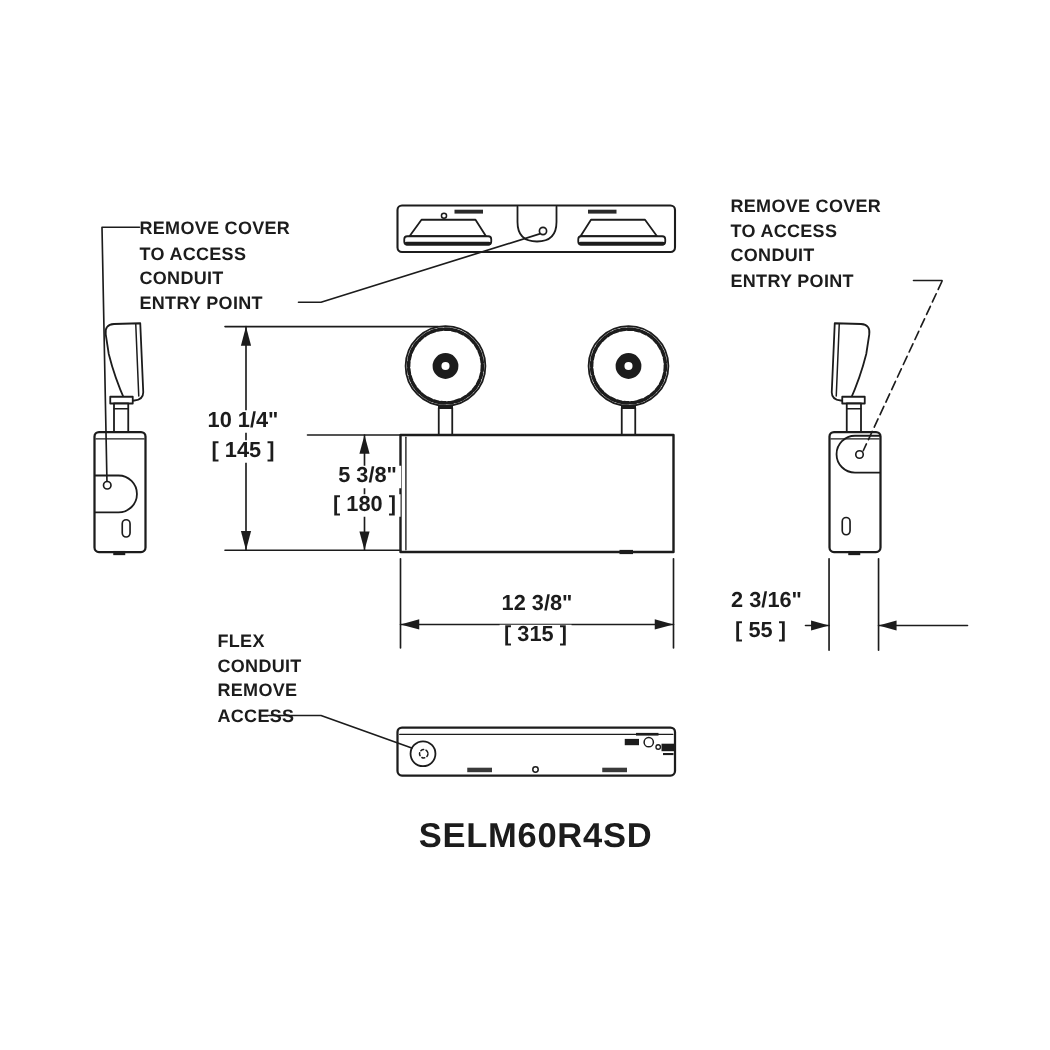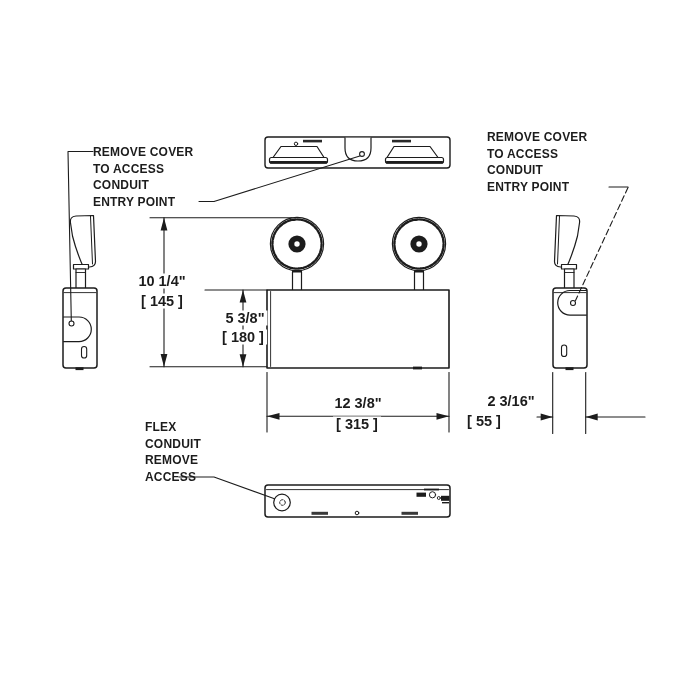--- a/index.html
+++ b/index.html
@@ -196,16 +196,17 @@
   <div class="dim" style="left:162px;top:281px;">10 1/4"</div>
   <div class="dim" style="left:162px;top:301px;">[ 145 ]</div>
 
   <div class="dim" style="left:245px;top:318px;">5 3/8"</div>
   <div class="dim" style="left:243px;top:337px;">[ 180 ]</div>
 
   <div class="dim" style="left:358px;top:403px;">12 3/8"</div>
   <div class="dim" style="left:357px;top:424px;">[ 315 ]</div>
 
   <div class="dim" style="left:511px;top:401px;">2 3/16"</div>
-  <div class="dim" style="left:484px;top:421px;">[ 55 ]</div>
-
+  <div class="dim" style="left:507px;top:421px;">[ 55 ]</div>
+
+  <div class="model" style="left:357px;top:557px;">SELM60R4SD</div>
 
 </div>
 
 </body></html>

